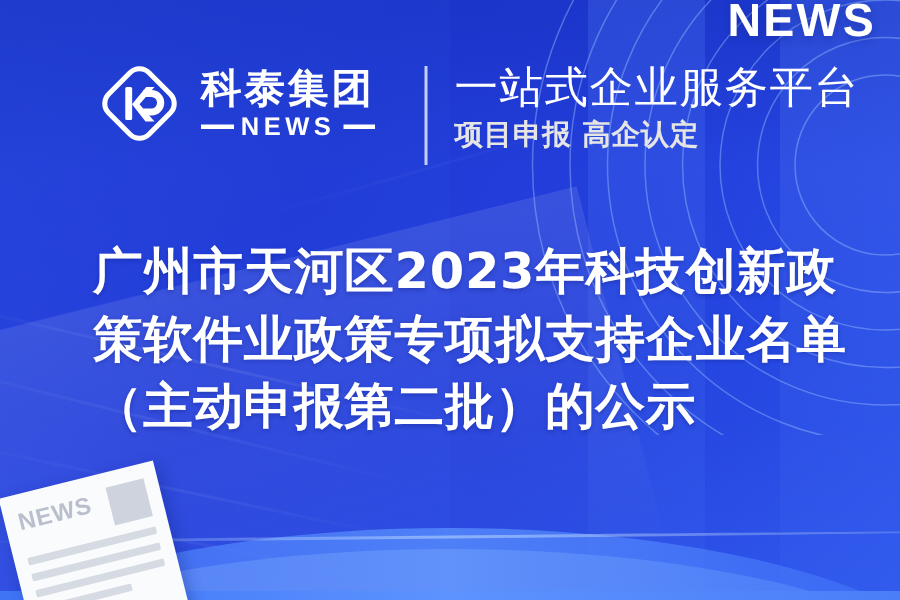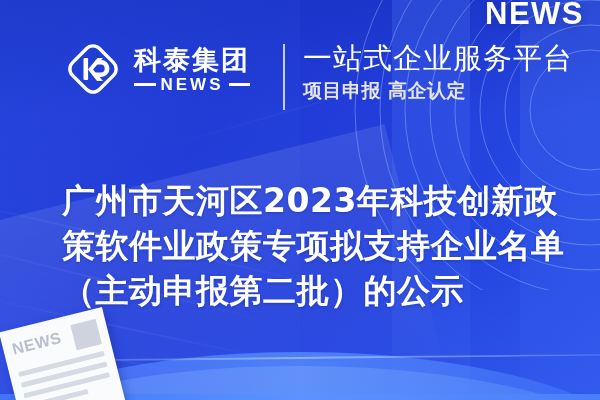--- a/index.html
+++ b/index.html
@@ -212,21 +212,20 @@
     position: absolute;
     left: 62px; top: 158px;
     width: 505px;
     font-family: "DejaVu Sans", "Liberation Sans", sans-serif;
     font-size: 33px;
     font-weight: 700;
     color: #ffffff;
     line-height: 45px;
     letter-spacing: 0.5px;
     text-shadow: 0 1px 3px rgba(12,30,120,0.35);
-    margin-top: 20px;
   }
 
   
   .newspaper {
     position: absolute;
     left: 12px; top: 318px;
     width: 106px; height: 120px;
     background: #fafbfd;
     transform: rotate(-14deg);
     box-shadow: 2px 4px 10px rgba(10,25,100,0.30);

